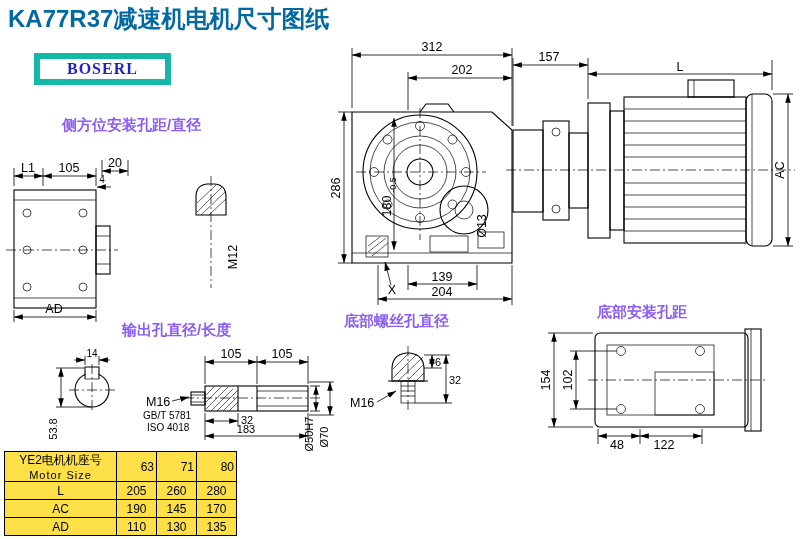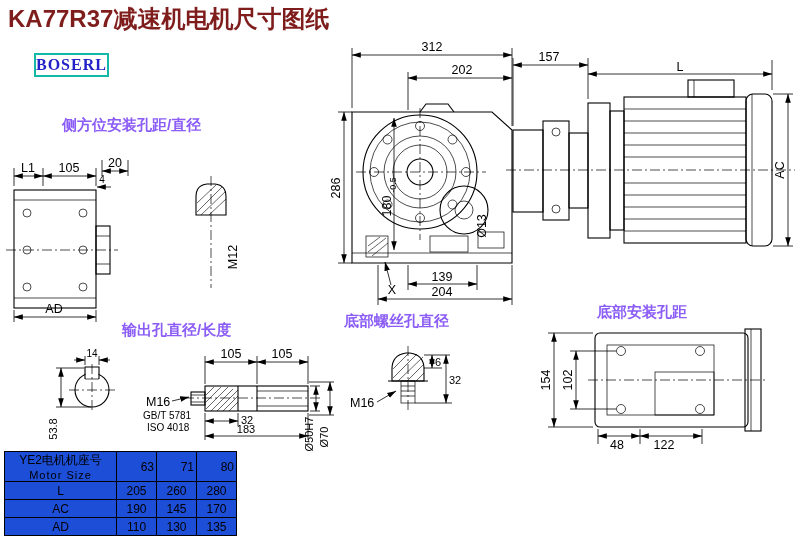--- a/index.html
+++ b/index.html
@@ -1,37 +1,37 @@
 <!DOCTYPE html>
 <html><head>
 <meta charset="utf-8">
 <style>
   * { margin:0; padding:0; box-sizing:border-box; }
   html,body { width:800px; height:539px; background:#fff; font-family:"Liberation Sans",sans-serif; }
   .sheet { position:relative; width:800px; height:539px; background:#fff; overflow:hidden; }
-  .title { position:absolute; left:8px; top:3px; font-size:24px; font-weight:bold; color:#7f1d1d; }
-  .logo { position:absolute; left:34px; top:53px; border:2px solid #14b8a6; padding:1px 0; background:#fff; }
+  .title { position:absolute; left:8px; top:3px; font-size:24px; font-weight:bold; color:#0369a1; }
+  .logo { position:absolute; left:34px; top:53px; border:6px solid #14b8a6; padding:1px 27px; background:#fff; }
   .logo span { color:#2222c8; font-weight:bold; font-size:16px; font-family:"Liberation Serif",serif; letter-spacing:1px; }
   .ann { position:absolute; color:#8b5cf6; font-weight:bold; font-size:15px; white-space:nowrap; }
   .a-side  { left:62px;  top:116px; }
   .a-out   { left:122px; top:321px; }
   .a-screw { left:344px; top:312px; }
   .a-mount { left:597px; top:303px;text-align:center; }
   svg.draw { position:absolute; left:0; top:0; }
   .draw .ol   { fill:none; stroke:#000; stroke-width:1.1; }
   .draw .thin { fill:none; stroke:#000; stroke-width:0.7; }
   .draw .dim  { fill:none; stroke:#000; stroke-width:0.8; }
   .draw .cl   { fill:none; stroke:#000; stroke-width:0.7; stroke-dasharray:10 3 2 3; }
   .draw .hatch{ fill:none; stroke:#000; stroke-width:0.6; }
   .draw text  { font-family:"Liberation Sans",sans-serif; font-size:12.5px; fill:#000; text-anchor:middle; }
   .draw text.s  { text-anchor:start; }
   .draw text.f9 { font-size:9px; }
   .draw text.f10{ font-size:10px; }
   .draw text.f11{ font-size:11px; }
-  .dtable { position:absolute; left:4px; top:451px; border-collapse:collapse; background:#1d4ed8; }
+  .dtable { position:absolute; left:4px; top:451px; border-collapse:collapse; background:#fde047; }
   .dtable td { border:1px solid #000; text-align:center; font-size:12px; height:18px; padding:0 2px; }
   .dtable td.h { width:112px; }
   .dtable td.v { width:40px;text-align:right; }
   .dtable .en { font-size:11px; letter-spacing:1px; }
 </style>
 </head>
 <body>
 
 <div class="sheet">
 

